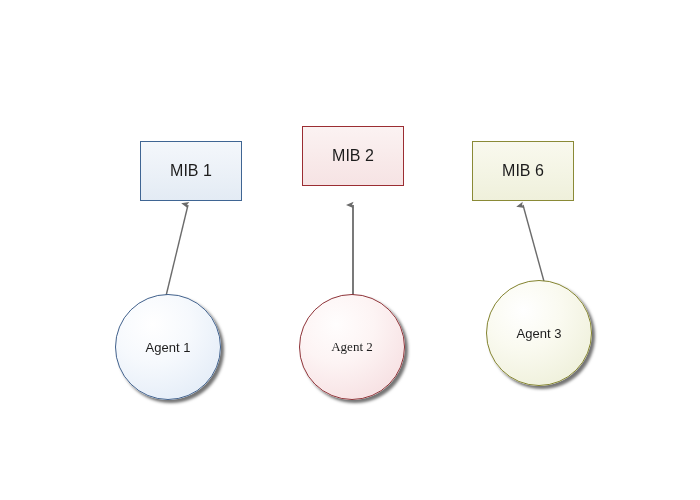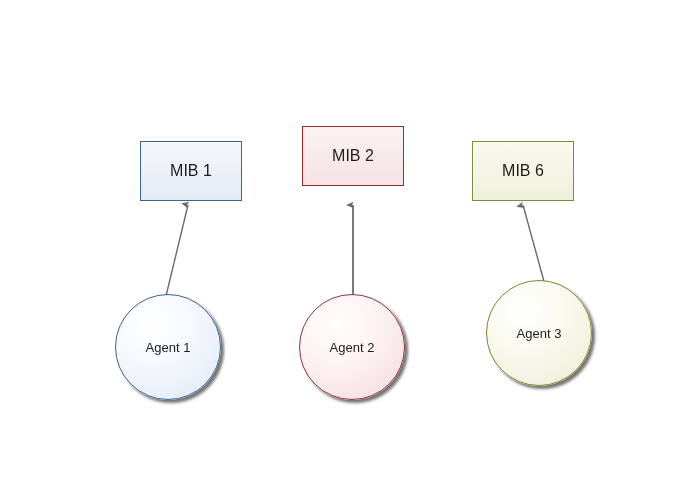--- a/index.html
+++ b/index.html
@@ -100,20 +100,21 @@
     left: 115px;
     top: 294px;
     border-color: #41618c;
     background: radial-gradient(circle at 35% 28%, #ffffff 0%, #f6f9fd 38%, #e6eef8 78%, #dde7f4 100%);
   }
   #agent-2 {
     left: 299px;
     top: 294px;
     border-color: #8e3338;
     background: radial-gradient(circle at 35% 28%, #fffdfd 0%, #fdf4f4 38%, #f7e2e4 78%, #f4dcdf 100%);
+    font-family: Liberation Serif, serif;
   }
   #agent-3 {
     left: 486px;
     top: 280px;
     border-color: #83832f;
     background: radial-gradient(circle at 35% 28%, #ffffff 0%, #fafaf0 38%, #f0f1dd 78%, #ecedd6 100%);
   }
 
   
   #connectors {

